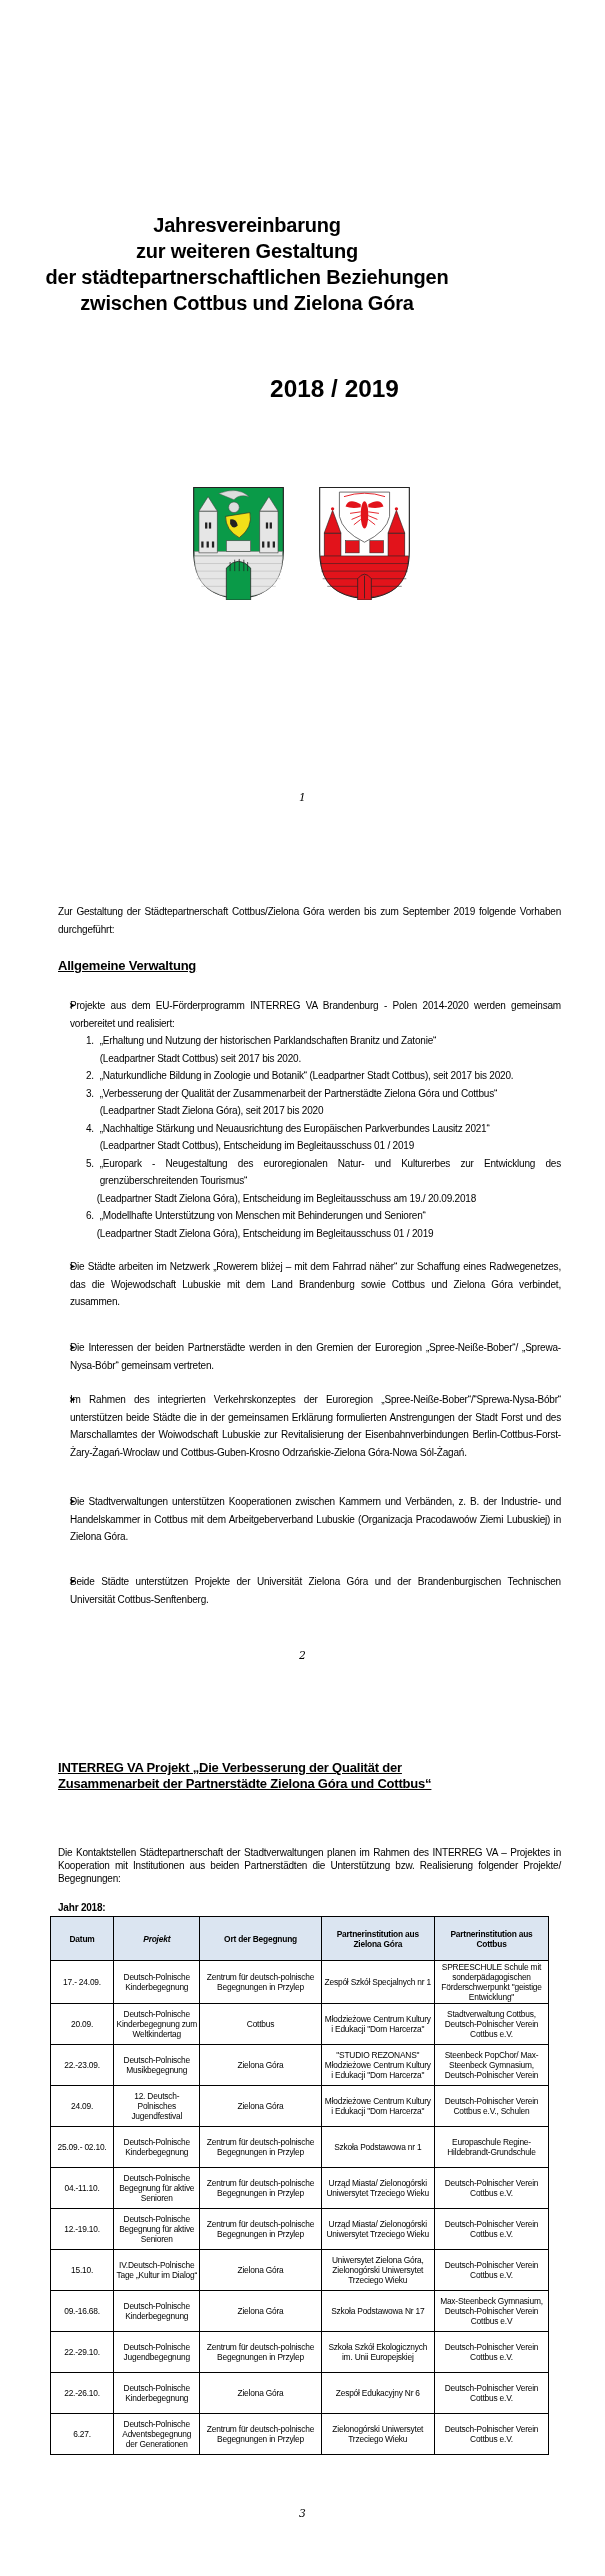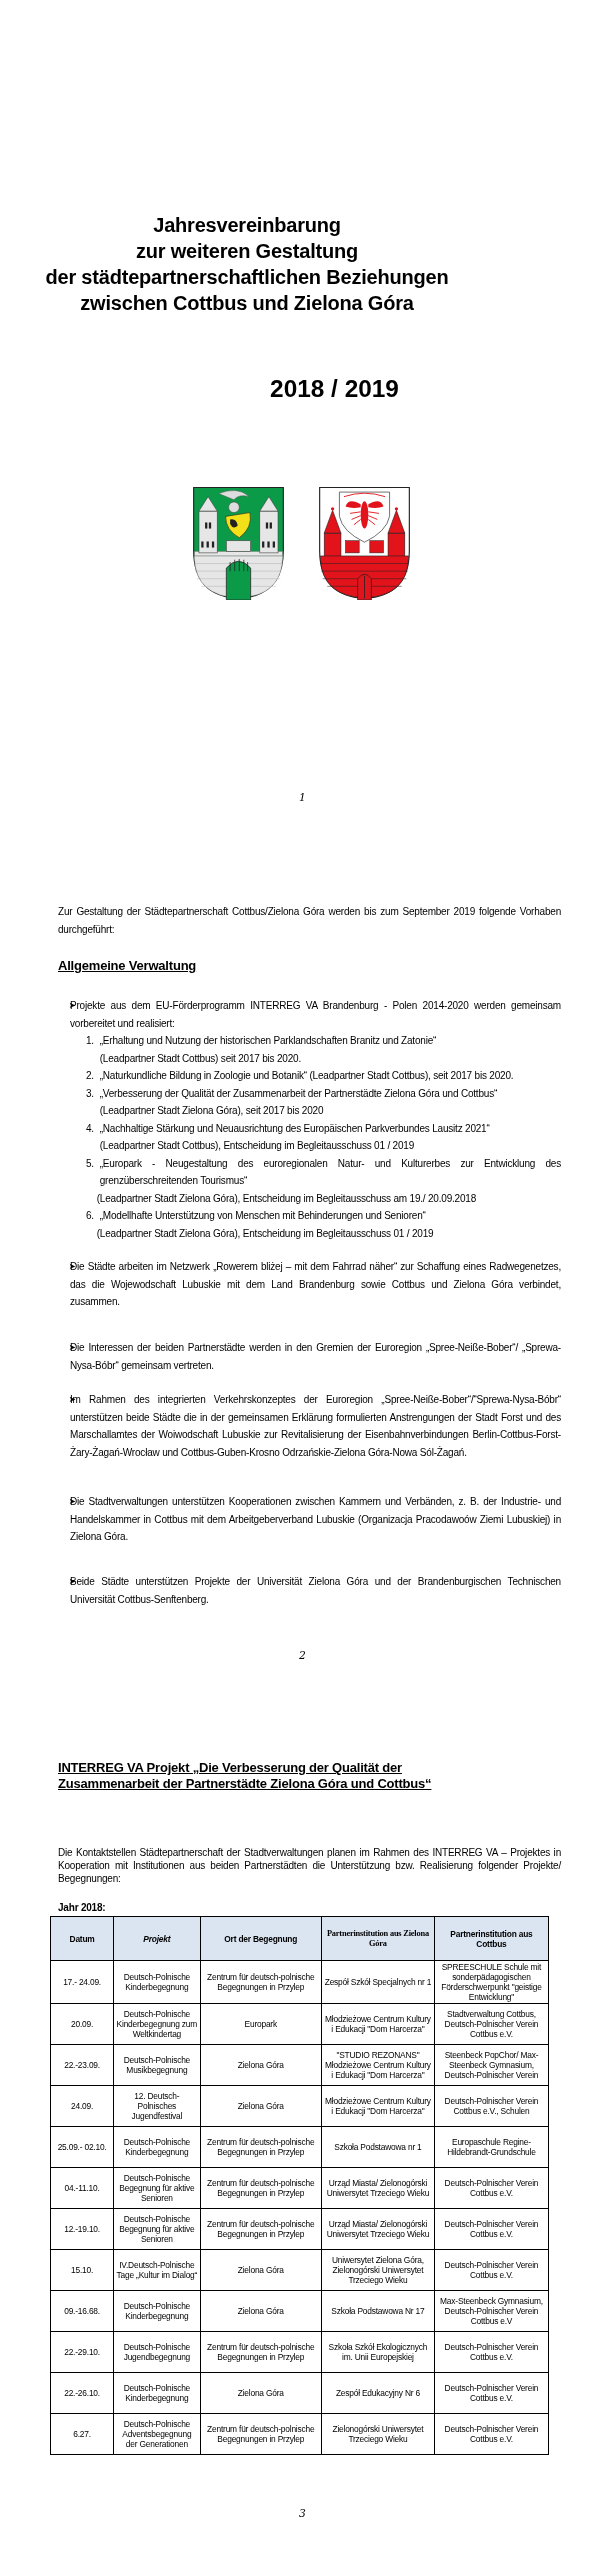--- a/index.html
+++ b/index.html
@@ -20,21 +20,21 @@
   .bul ol li { position: relative; padding-left: 13.7px; }
   .bul ol li .num { position: absolute; left: 0; }
   .bul ol li .sub { display: block; }
   .h-interreg { left: 58px; top: 1760px; width: 427px; font-size: 13px; font-weight: bold; text-decoration: underline; line-height: 16px; letter-spacing: -0.2px; }
   .intro2 { left: 58px; width: 503px; top: 1830px; font-size: 10px; line-height: 13px; text-align: justify; letter-spacing: -0.2px; margin-top: 16px; }
   .jahr { left: 58px; top: 1902px; font-size: 10px; font-weight: bold; letter-spacing: -0.2px; }
   table.events { position: absolute; left: 50px; top: 1916px; width: 499px; border-collapse: collapse; font-size: 8.4px; line-height: 10px; letter-spacing: -0.2px; }
   table.events th, table.events td { border: 0.8px solid #000; text-align: center; vertical-align: middle; padding: 0.8px 2.3px; }
   table.events th { background: #dbe5f1; font-weight: bold; height: 44px; }
   table.events td { height: 41px; }
-  .col0 { width: 66px; } .col1 { width: 88px; font-style: italic; } .col2 { width: 130px; } .col3 { width: 119px; font-family: Liberation Serif, serif; } .col4 { width: 118px; }
+  .col0 { width: 66px; } .col1 { width: 88px; font-style: italic; } .col2 { width: 130px; } .col3 { width: 119px; } .col4 { width: 118px; }
 </style>
 </head>
 <body>
 
 <div class="abs title-block">
   <div>Jahresvereinbarung</div>
   <div>zur weiteren Gestaltung</div>
   <div>der städtepartnerschaftlichen Beziehungen</div>
   <div>zwischen Cottbus und Zielona Góra</div>
 </div>
@@ -181,21 +181,21 @@
       <tr>
         <td>17.- 24.09.</td>
         <td>Deutsch-Polnische Kinderbegegnung</td>
         <td>Zentrum für deutsch-polnische Begegnungen in Przylep</td>
         <td>Zespół Szkół Specjalnych nr 1</td>
         <td>SPREESCHULE Schule mit sonderpädagogischen Förderschwerpunkt "geistige Entwicklung"</td>
       </tr>
       <tr>
         <td>20.09.</td>
         <td>Deutsch-Polnische Kinderbegegnung zum Weltkindertag</td>
-        <td>Europark</td>
+        <td>Cottbus</td>
         <td>Młodzieżowe Centrum Kultury i Edukacji "Dom Harcerza"</td>
         <td>Stadtverwaltung Cottbus, Deutsch-Polnischer Verein Cottbus e.V.</td>
       </tr>
       <tr>
         <td>22.-23.09.</td>
         <td>Deutsch-Polnische Musikbegegnung</td>
         <td>Zielona Góra</td>
         <td>"STUDIO REZONANS" Młodzieżowe Centrum Kultury i Edukacji "Dom Harcerza"</td>
         <td>Steenbeck PopChor/ Max-Steenbeck Gymnasium, Deutsch-Polnischer Verein</td>
       </tr>

